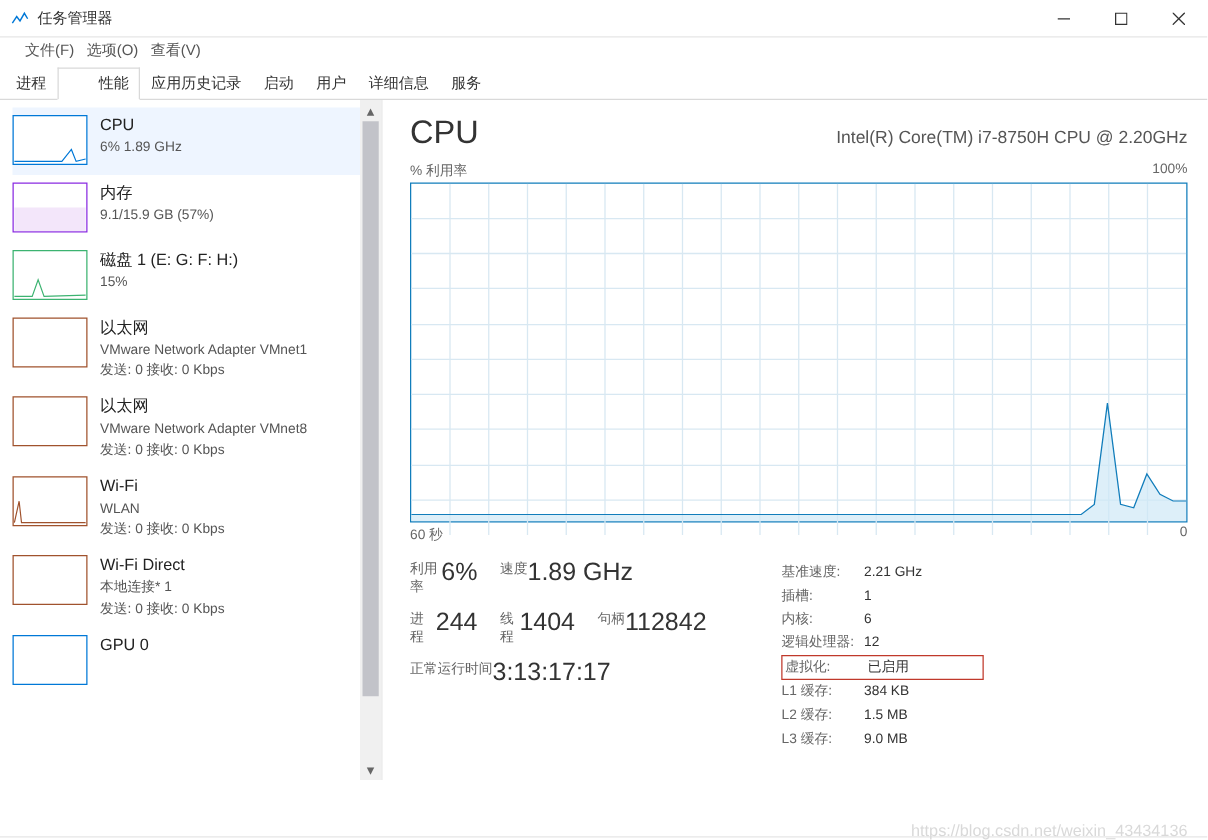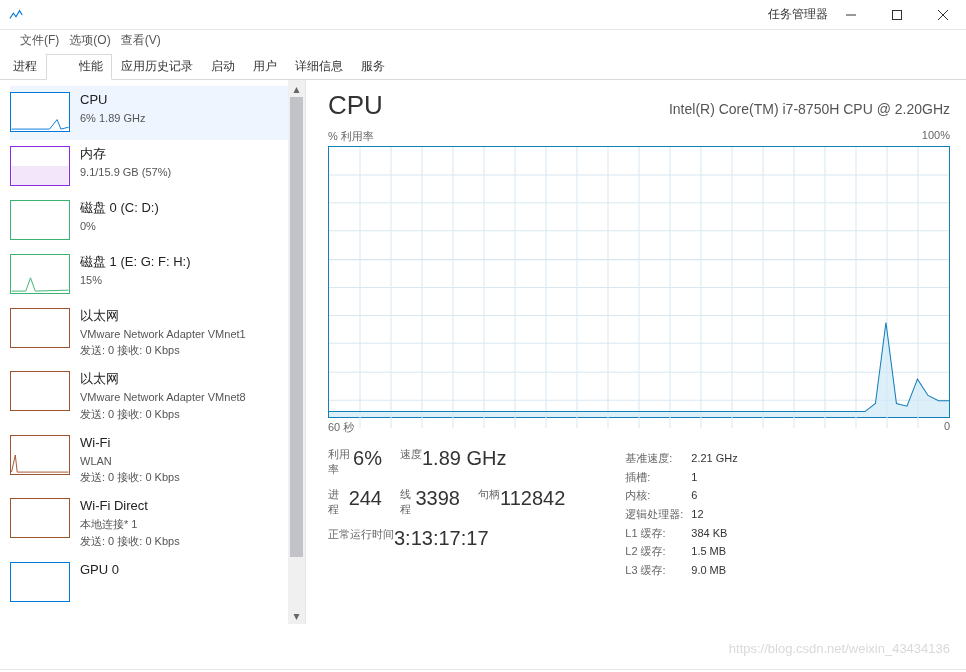--- a/index.html
+++ b/index.html
@@ -1,20 +1,20 @@
 <!DOCTYPE html>
 <html><head>
 <meta charset="utf-8">
 <style>
 * { box-sizing: border-box; margin: 0; padding: 0; font-family: "Microsoft YaHei", "Segoe UI", sans-serif; }
 body { width: 966px; height: 672px; background: #fff; font-size: 12px; overflow: hidden; position: relative; }
 
 .title-bar { height: 30px; border-bottom: 1px solid #e6e6e6; display: flex; align-items: center; padding-left: 8px; }
 .title-bar-icon { width: 16px; height: 16px; margin-right: 6px; display:flex; align-items:center; justify-content:center; }
-.title-bar-text { flex: 1; font-size: 12px; color: #333; text-align: right; }
+.title-bar-text { flex: 1; font-size: 12px; color: #333; }
 .win-btns { display: flex; }
 .win-btn { width: 46px; height: 30px; display: flex; align-items: center; justify-content: center; color: #555; }
 .win-btn svg { stroke: #333; }
 
 .menu-bar { height: 20px; display: flex; align-items: center; padding-left: 20px; gap: 10px; font-size: 12px; color: #555; }
 .menu-bar span { cursor: default; }
 
 .tab-bar { display:flex; border-bottom:1px solid #d9d9d9; margin-top:4px; padding-left:4px; }
 .tab { padding: 3px 8px; font-size:12px; color:#333; border:1px solid transparent; }
 .tab.active { border:1px solid #d9d9d9; border-bottom:1px solid #fff; background:#fff; margin-bottom:-1px;padding-left:32px;}
@@ -63,21 +63,21 @@
 .spec-row { display:flex; font-size:11px; line-height:1.7; }
 .spec-label { width:66px; color:#666; }
 .spec-value { color:#333; min-width:90px; }
 .highlight-box { border:1px solid #c0392b; padding:0 2px; }
 
 
 .footer { border-top:1px solid #e6e6e6; height:34px; display:flex; align-items:center; padding-left:10px; gap:14px;margin-top:45px; }
 .footer-item { display:flex; align-items:center; gap:6px; font-size:12px; color:#333; }
 .footer-icon { width:16px; height:16px; display:flex; align-items:center; justify-content:center; }
 
-.watermark { position:absolute; right:16px; bottom:16px; font-size:13px; color:#d9d9d9; }
+.watermark { position:absolute; right:16px; bottom:0; font-size:13px; color:#d9d9d9; }
 </style>
 </head>
 <body>
 
 <div class="title-bar">
   <span class="title-bar-icon">
     <svg viewBox="0 0 16 16" width="14" height="14">
         <polyline points="1,12 5,6 8,10 12,3 15,8" fill="none" stroke="#0078d7" stroke-width="1.3"></polyline>
       </svg>
   </span>
@@ -135,27 +135,20 @@
       </div>
       <div class="side-item">
         <div class="side-thumb thumb-mem">
             <svg viewBox="0 0 60 40">
               <rect x="0" y="20" width="60" height="20" fill="#f3e6fa"></rect>
             </svg>
           </div>
         <div class="side-texts">
           <span class="side-title">内存</span>
           <span class="side-sub">9.1/15.9 GB (57%)</span>
-        </div>
-      </div>
-      <div class="side-item">
-        <div class="side-thumb thumb-disk"></div>
-        <div class="side-texts">
-          <span class="side-title">磁盘 0 (C: D:)</span>
-          <span class="side-sub">0%</span>
         </div>
       </div>
       <div class="side-item">
         <div class="side-thumb thumb-disk">
             <svg viewBox="0 0 60 40">
               <polyline points="0,38 15,38 20,24 25,38 60,37" fill="none" stroke="#3cb371" stroke-width="1"></polyline>
             </svg>
           </div>
         <div class="side-texts">
           <span class="side-title">磁盘 1 (E: G: F: H:)</span>
@@ -276,21 +269,21 @@
             <span class="stat-value">1.89 GHz</span>
           </div>
         </div>
         <div class="stat-row">
           <div class="stat-block" style="width:54px">
             <span class="stat-label">进程</span>
             <span class="stat-value">244</span>
           </div>
           <div class="stat-block" style="width:60px">
             <span class="stat-label">线程</span>
-            <span class="stat-value">3398</span>
+            <span class="stat-value">1404</span>
           </div>
           <div class="stat-block">
             <span class="stat-label">句柄</span>
             <span class="stat-value">112842</span>
           </div>
         </div>
         <div class="stat-block runtime">
           <span class="stat-label">正常运行时间</span>
           <span class="stat-value">3:13:17:17</span>
         </div>
@@ -304,20 +297,24 @@
             <span class="spec-label">插槽:</span>
             <span class="spec-value">1</span>
           </div>
         <div class="spec-row">
             <span class="spec-label">内核:</span>
             <span class="spec-value">6</span>
           </div>
         <div class="spec-row">
             <span class="spec-label">逻辑处理器:</span>
             <span class="spec-value">12</span>
+          </div>
+        <div class="spec-row highlight-box">
+            <span class="spec-label">虚拟化:</span>
+            <span class="spec-value">已启用</span>
           </div>
         <div class="spec-row">
             <span class="spec-label">L1 缓存:</span>
             <span class="spec-value">384 KB</span>
           </div>
         <div class="spec-row">
             <span class="spec-label">L2 缓存:</span>
             <span class="spec-value">1.5 MB</span>
           </div>
         <div class="spec-row">

